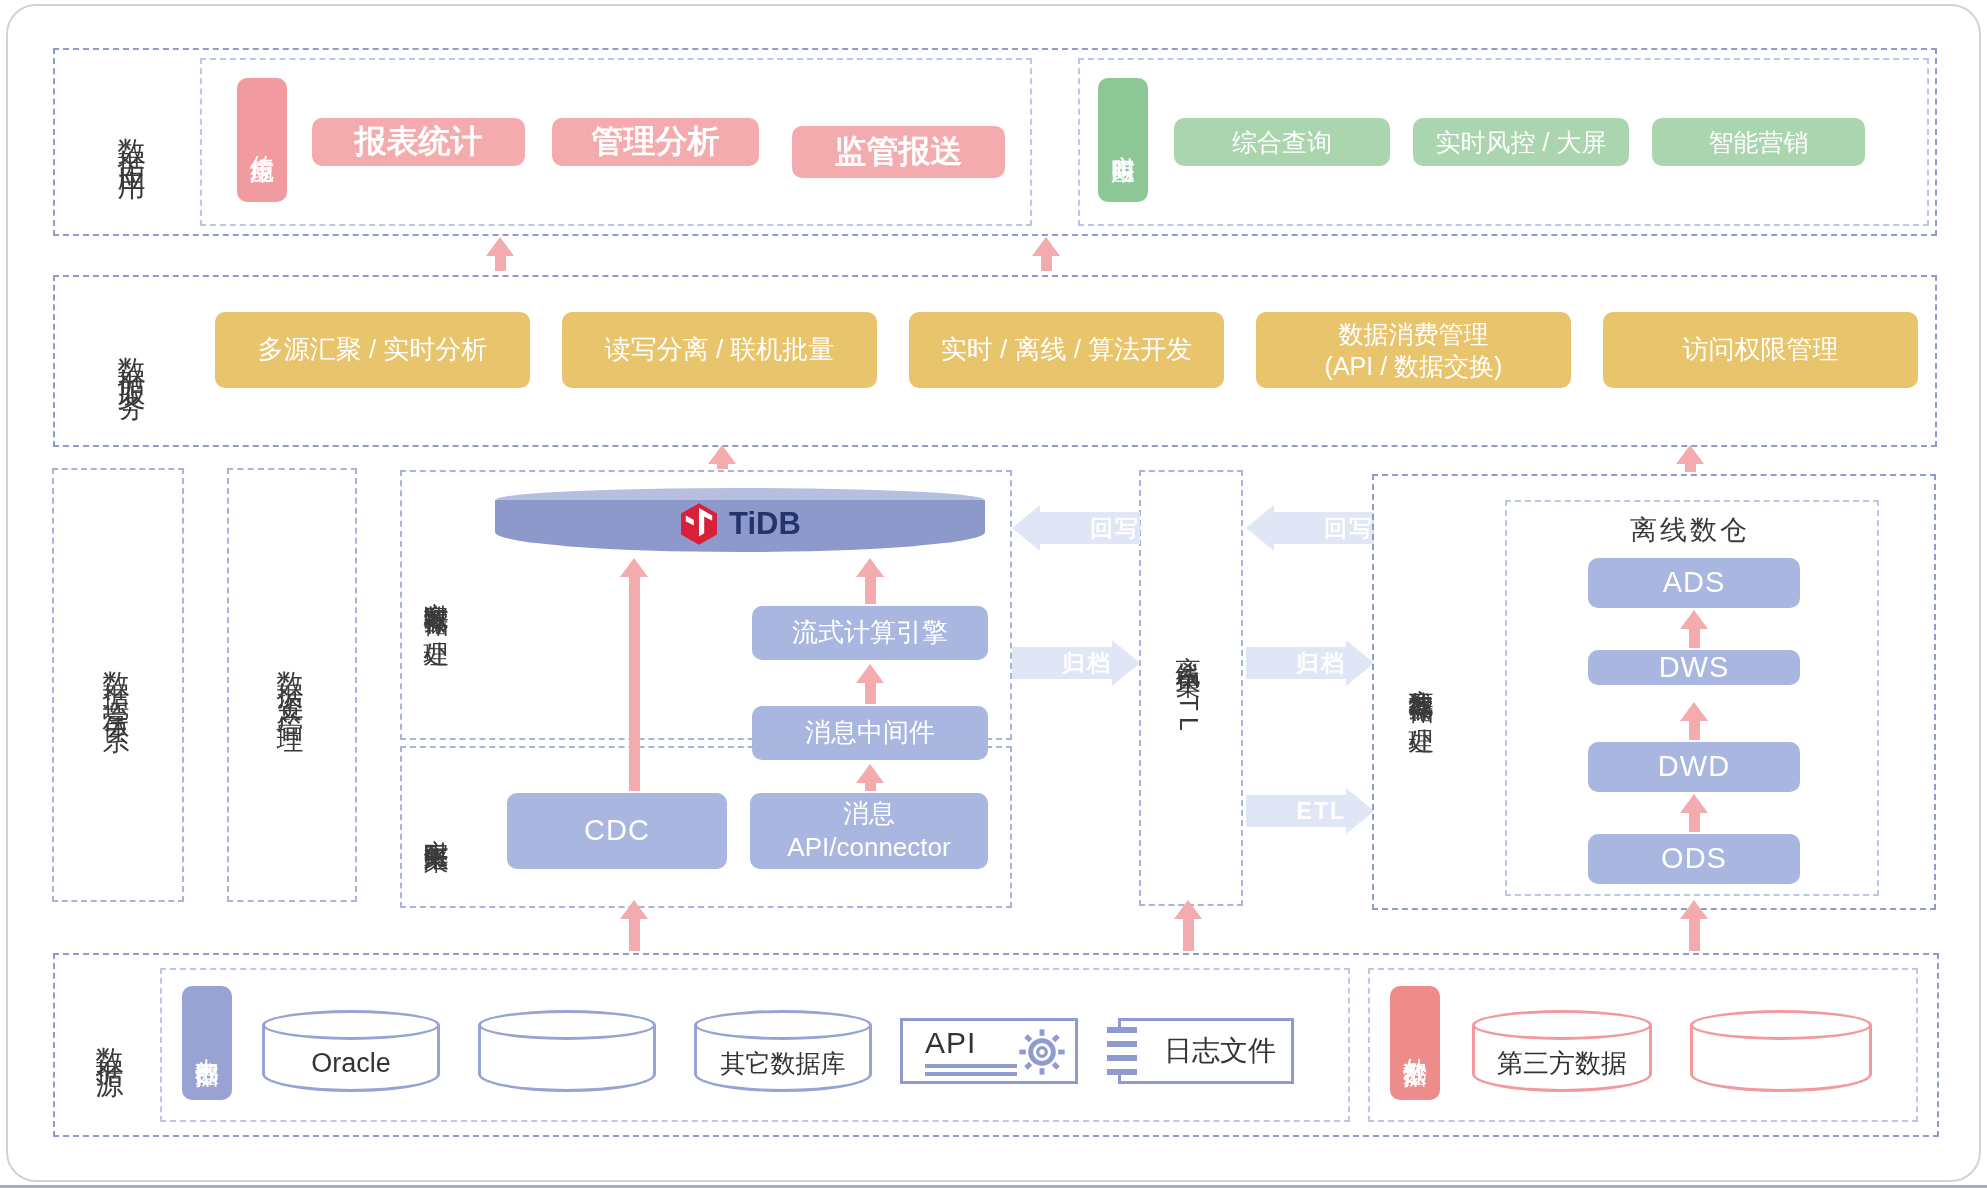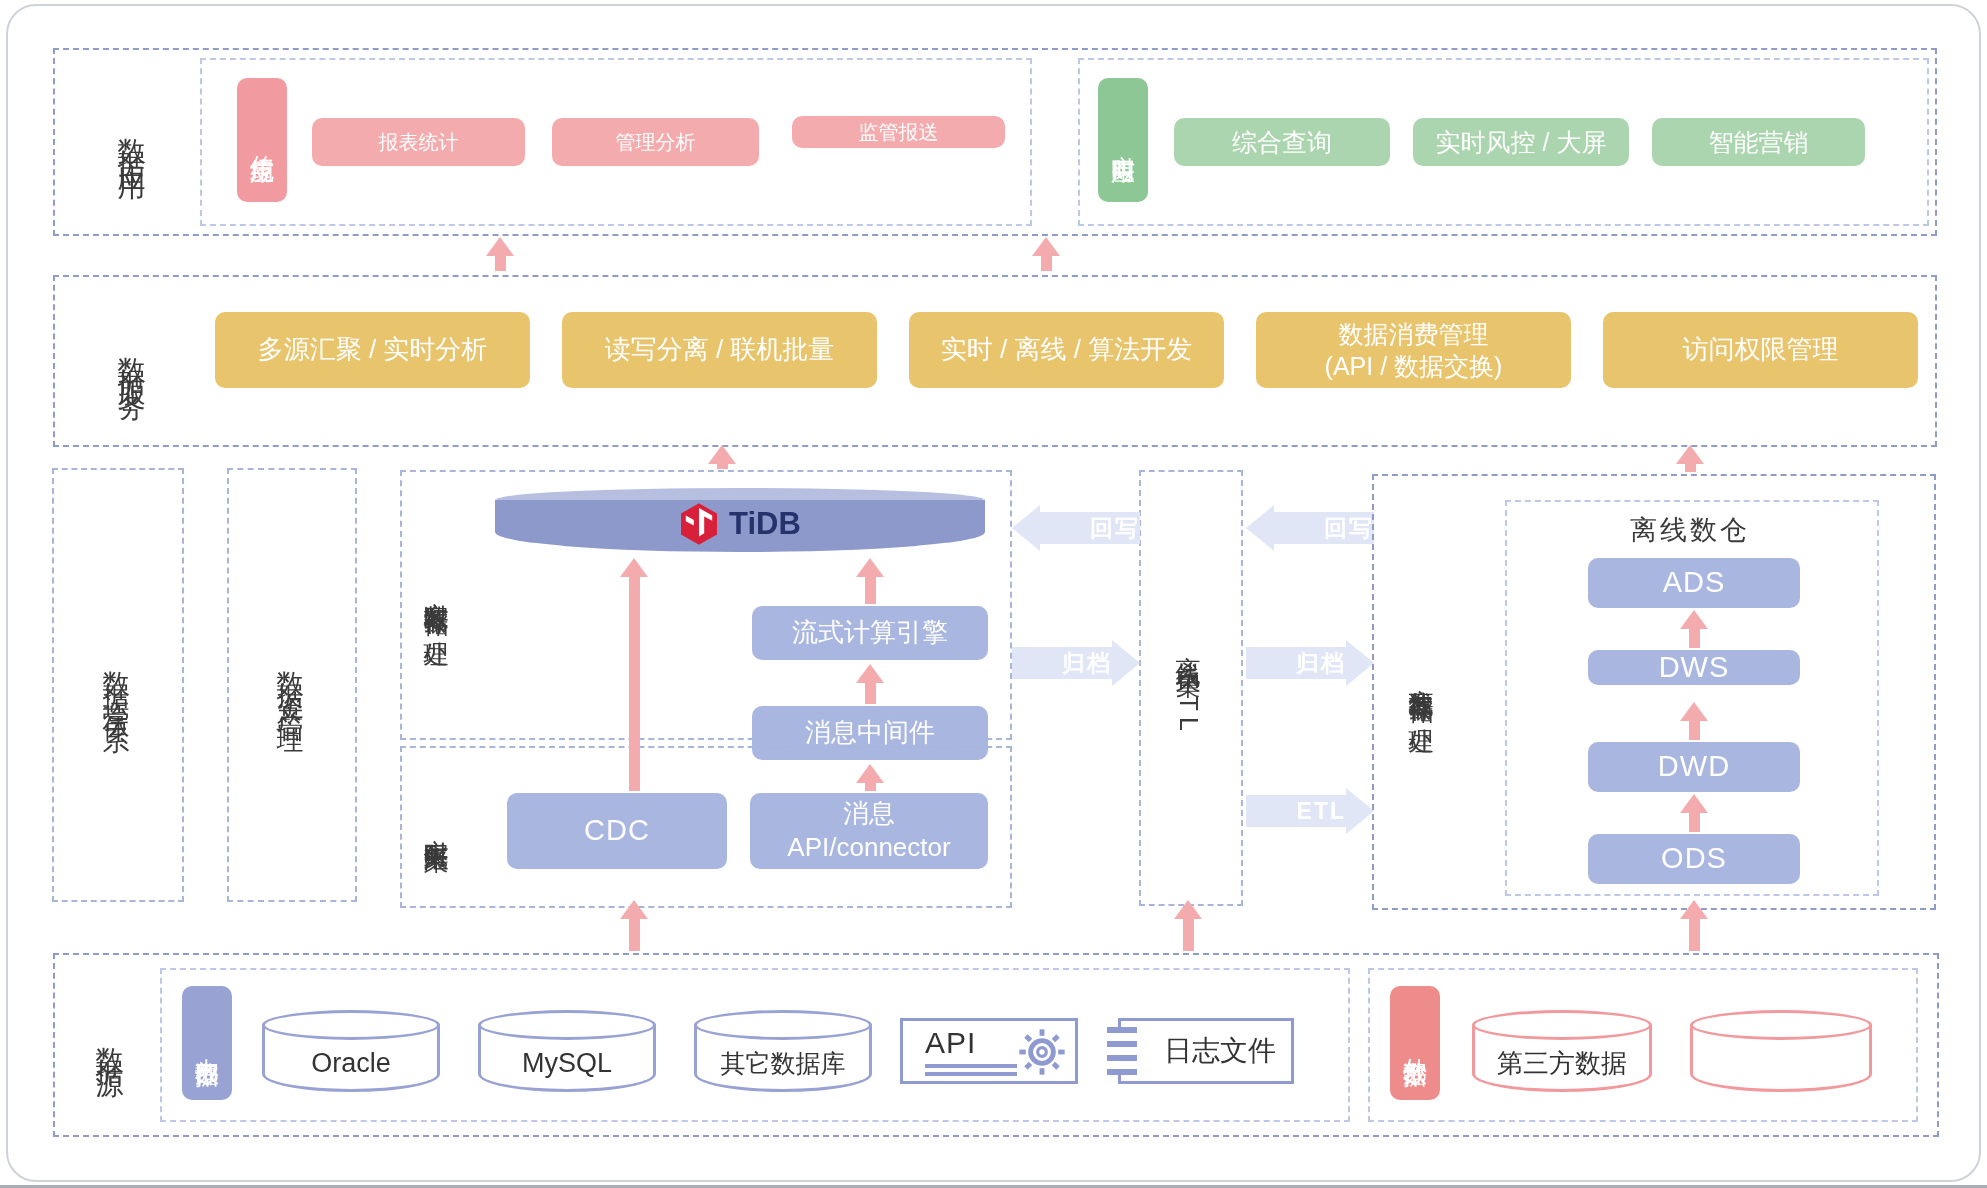--- a/index.html
+++ b/index.html
@@ -26,21 +26,21 @@
   .tag{position:absolute;border-radius:10px;display:flex;align-items:center;justify-content:center;}
   .tag span{writing-mode:vertical-rl;text-orientation:upright;color:#fff;font-size:24px;letter-spacing:2px;}
   .tag.pink{background:var(--pink-tag,#f19ba1);}
   .tag.green{background:var(--green-tag,#8cc795);}
   .tag.blue{background:var(--blue-tag,#98a3d3);}
   .tag.red{background:var(--red-tag,#ee8b8b);}
 
   
   .btn{position:absolute;display:flex;flex-direction:column;align-items:center;justify-content:center;
        color:#fff;border-radius:10px;text-align:center;line-height:1.3;}
-  .btn.pink{background:var(--pink-btn,#f4abad);font-size:20px;}
+  .btn.pink{background:var(--pink-btn,#f4abad);font-size:32px;font-weight:bold;}
   .btn.green{background:var(--green-btn,#abd5ae);font-size:25px;}
   .btn.gold{background:var(--gold-btn,#e8c46d);font-size:26px;}
   .btn.gold .small{font-size:25px;}
   .btn.peri{background:var(--peri-btn,#a9b6df);font-size:26px;}
   .btn.peri.lat{font-size:29px;letter-spacing:1px;}
 
   
   .parrow{position:absolute;width:28px;display:flex;flex-direction:column;align-items:center;}
   .parrow .ph{width:0;height:0;border-left:14px solid transparent;border-right:14px solid transparent;
               border-bottom:19px solid var(--arrow-pink,#f3abae);}
@@ -101,21 +101,21 @@
 <div class="dash-inner" style="left:200px;top:58px;width:828px;height:164px"></div>
 <div class="tag pink" style="left:237px;top:78px;width:50px;height:124px">
   <span>传统应用</span>
 </div>
 <div class="btn pink" style="left:312px;top:118px;width:213px;height:48px">
     <span>报表统计</span>
   </div>
 <div class="btn pink" style="left:552px;top:118px;width:207px;height:48px">
     <span>管理分析</span>
   </div>
-<div class="btn pink" style="left:792px;top:116px;width:213px;height:32px">
+<div class="btn pink" style="left:792px;top:126px;width:213px;height:52px">
     <span>监管报送</span>
   </div>
 
 <div class="dash-inner" style="left:1078px;top:58px;width:847px;height:164px"></div>
 <div class="tag green" style="left:1098px;top:78px;width:50px;height:124px">
   <span>实时应用</span>
 </div>
 <div class="btn green" style="left:1174px;top:118px;width:216px;height:48px">
     <span>综合查询</span>
   </div>
@@ -316,21 +316,20 @@
   <span>内部数据</span>
 </div>
 <div class="cyl" style="left:262px;top:1010px;width:178px;height:82px">
   <i class="cyl-top"></i>
     <i class="cyl-body"></i>
   <span class="cyl-label">Oracle</span>
 </div>
 <div class="cyl" style="left:478px;top:1010px;width:178px;height:82px">
   <i class="cyl-top"></i>
     <i class="cyl-body"></i>
-  <span class="cyl-label">MySQL</span>
 </div>
 <div class="cyl" style="left:694px;top:1010px;width:178px;height:82px">
   <i class="cyl-top"></i>
     <i class="cyl-body"></i>
   <span class="cyl-label" style="font-size:25px">其它数据库</span>
 </div>
 
 <div class="srcbox" style="left:900px;top:1018px;width:178px;height:66px">
   <div class="api-inner">
     <span class="api-word">API</span>

